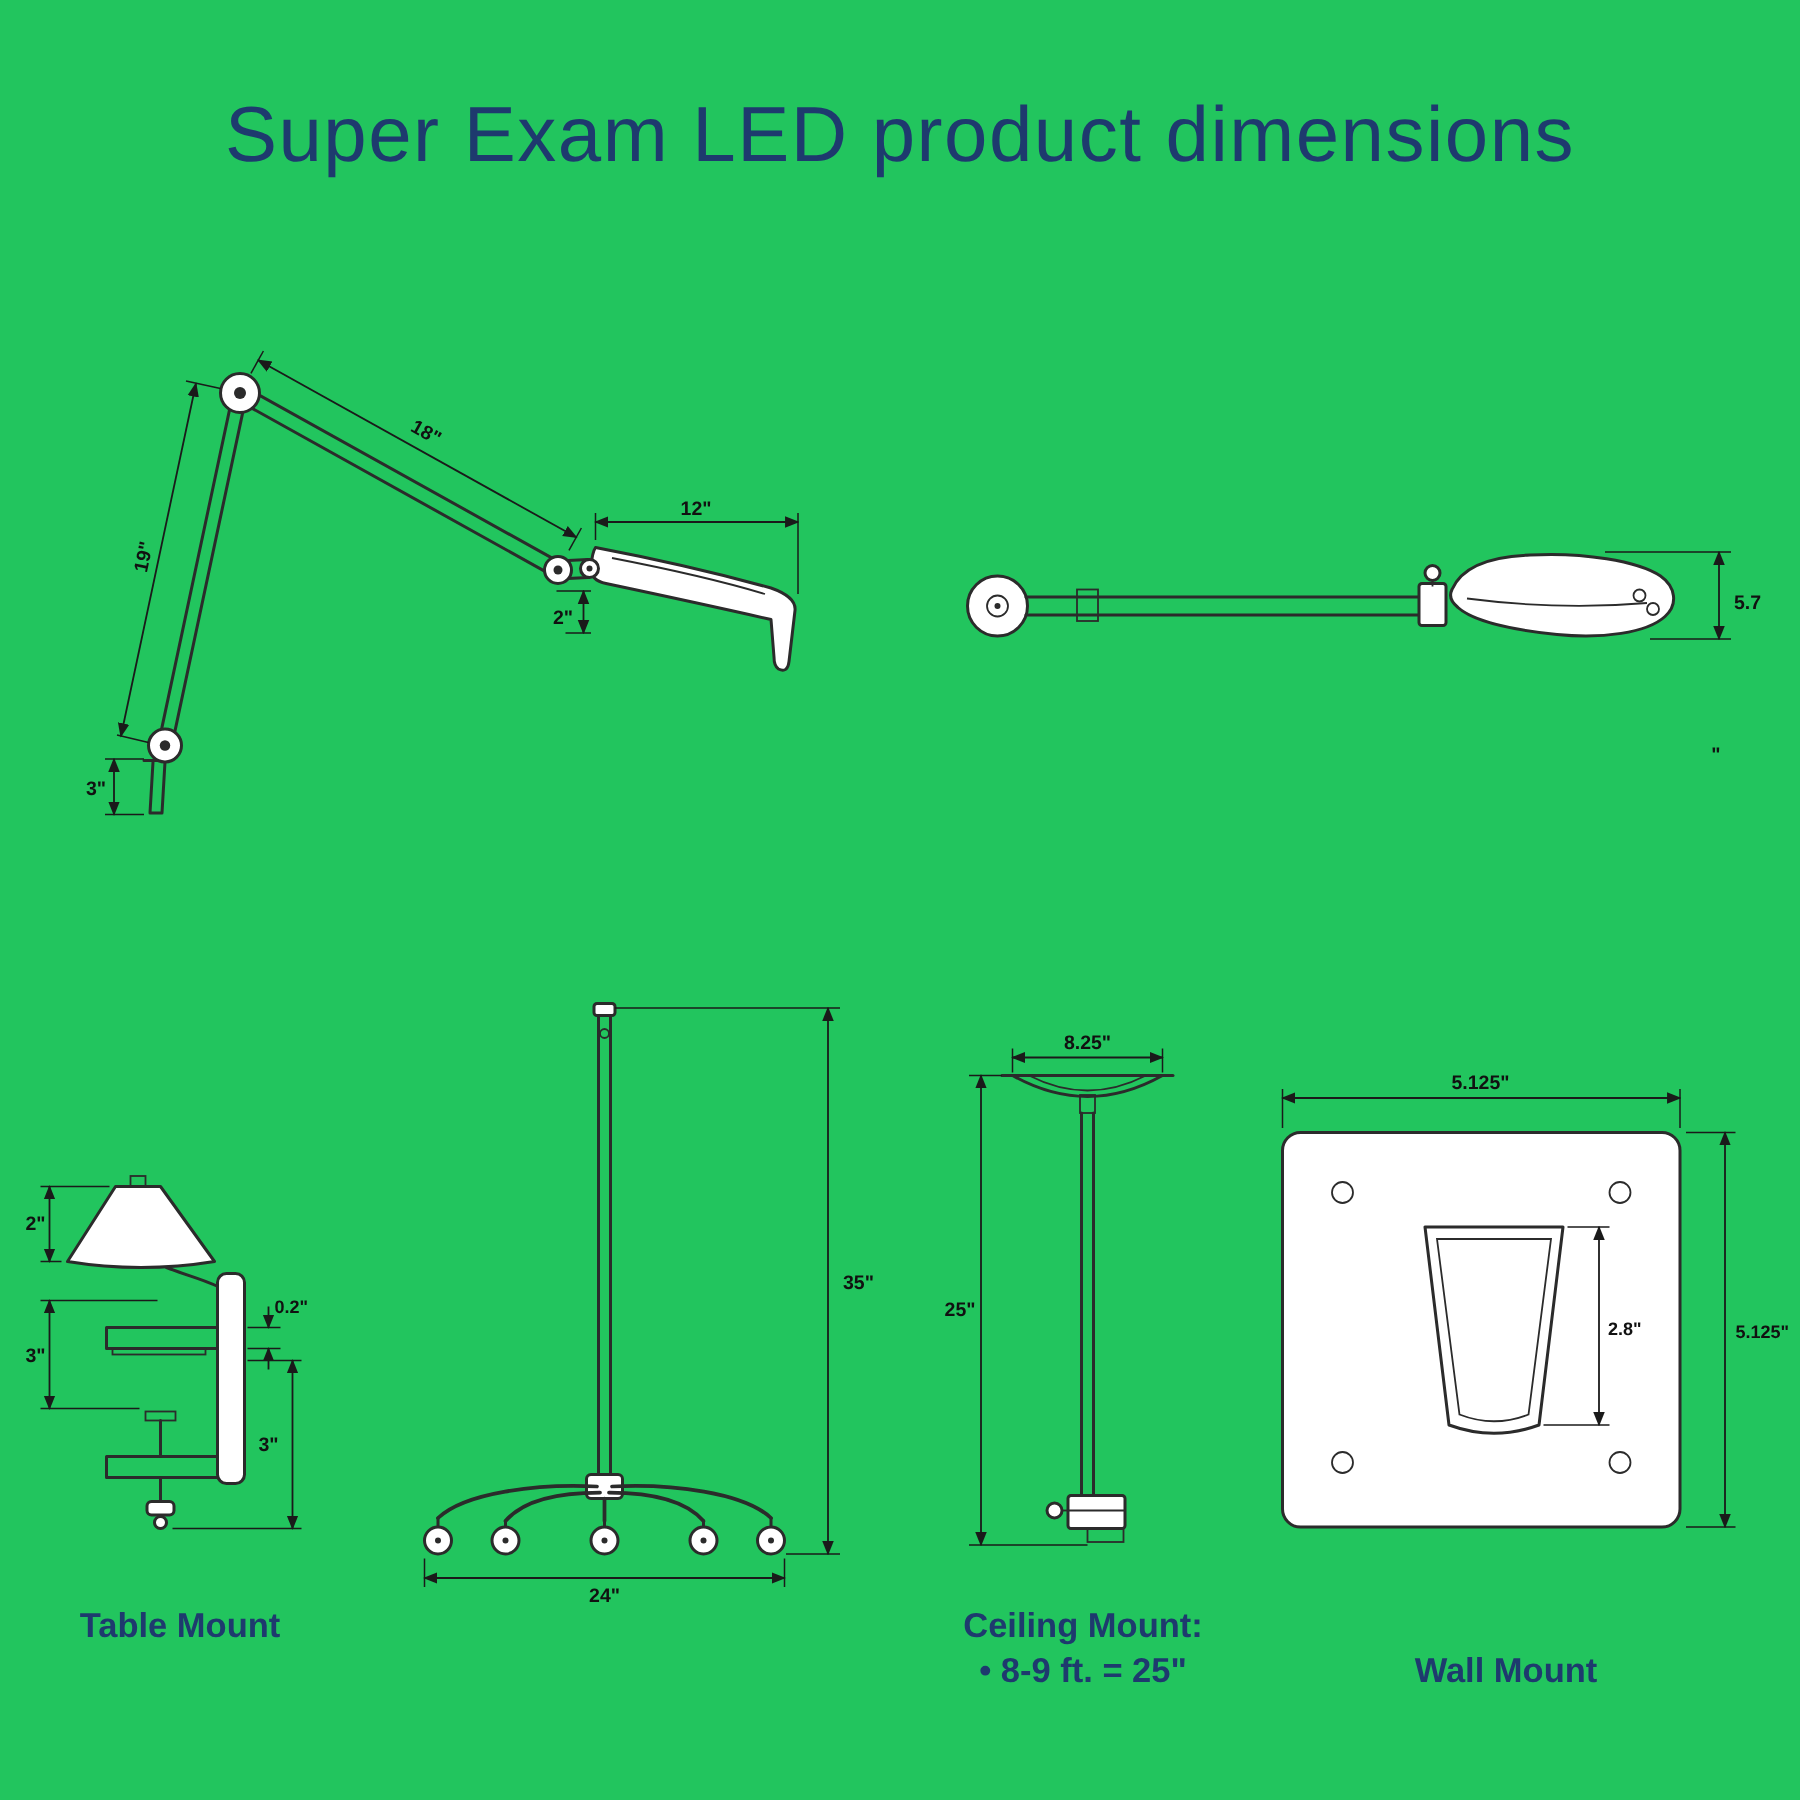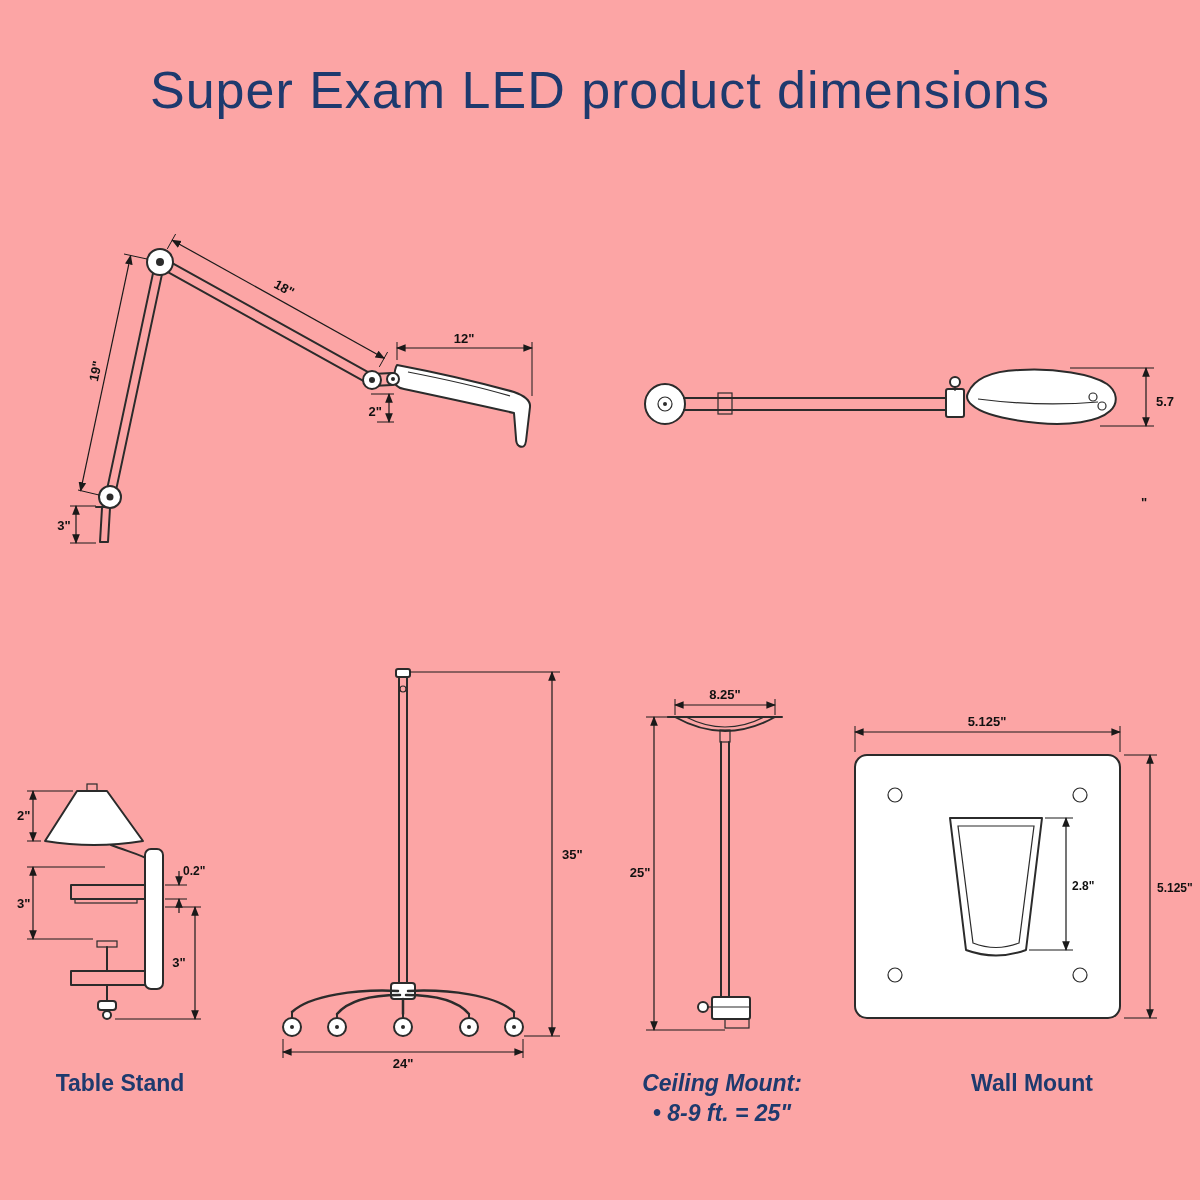--- a/index.html
+++ b/index.html
@@ -1,18 +1,18 @@
 <!DOCTYPE html>
 <html><head>
 <meta charset="utf-8">
 <style>
   * { margin:0; padding:0; box-sizing:border-box; }
   html,body { width:1200px; height:1200px; background:#ffffff; }
   body { font-family:"Liberation Sans", sans-serif; position:relative; overflow:hidden; }
-  .stage { position:absolute; inset:0; background:#fca5a5; }
+  .stage { position:absolute; inset:0; background:#22c55e; }
   .title { position:absolute; top:60px; left:0; width:1200px; text-align:center;
            font-size:52px; font-weight:400; letter-spacing:1px; color:#1e3a6e; }
   .drawing { position:absolute; }
   svg { display:block; overflow:visible; }
   .ln   { stroke:#2b2b2b; stroke-width:2; fill:none; stroke-linecap:round; stroke-linejoin:round; }
   .lnF  { stroke:#2b2b2b; stroke-width:2; fill:#fff; stroke-linejoin:round; }
   .thin { stroke:#2b2b2b; stroke-width:1.2; fill:none; }
   .ext  { stroke:#1a1a1a; stroke-width:1; fill:none; }
   .dimln{ stroke:#1a1a1a; stroke-width:1.2; fill:none; }
   .dot  { fill:#2b2b2b; stroke:none; }
@@ -325,23 +325,23 @@
 
       <g>
         <line class="ext" x1="200" y1="106" x2="228" y2="106"></line>
         <line class="ext" x1="184" y1="238" x2="228" y2="238"></line>
         <line class="dimln" x1="221" y1="106" x2="221" y2="238" marker-start="url(#aF)" marker-end="url(#aF)"></line>
         <text class="dim" x="227" y="178" text-anchor="start" style="font-size:12px">2.8"</text>
       </g>
     </svg>
   </div>
 
-  <div class="mount-label" style="left: 10px; width: 220px; color: rgb(30, 58, 110);">Table Stand</div>
-
-
-  <div class="mount-label" style="left: 602px; width: 240px; color: rgb(30, 58, 110); font-style: italic;">
+  <div class="mount-label" style="left: 10px; width: 220px; color: rgb(30, 58, 110);">Table Mount</div>
+
+
+  <div class="mount-label" style="left: 602px; width: 240px; color: rgb(30, 58, 110);">
     <div>Ceiling Mount:</div>
     <div>• 8-9 ft. = 25"</div>
   </div>
 
-  <div class="mount-label" style="left: 922px; width: 220px; color: rgb(30, 58, 110);">Wall Mount</div>
+  <div class="mount-label" style="left: 894px; width: 220px; color: rgb(30, 58, 110); margin-top: 30px;">Wall Mount</div>
 
 </div>
 
 </body></html>

